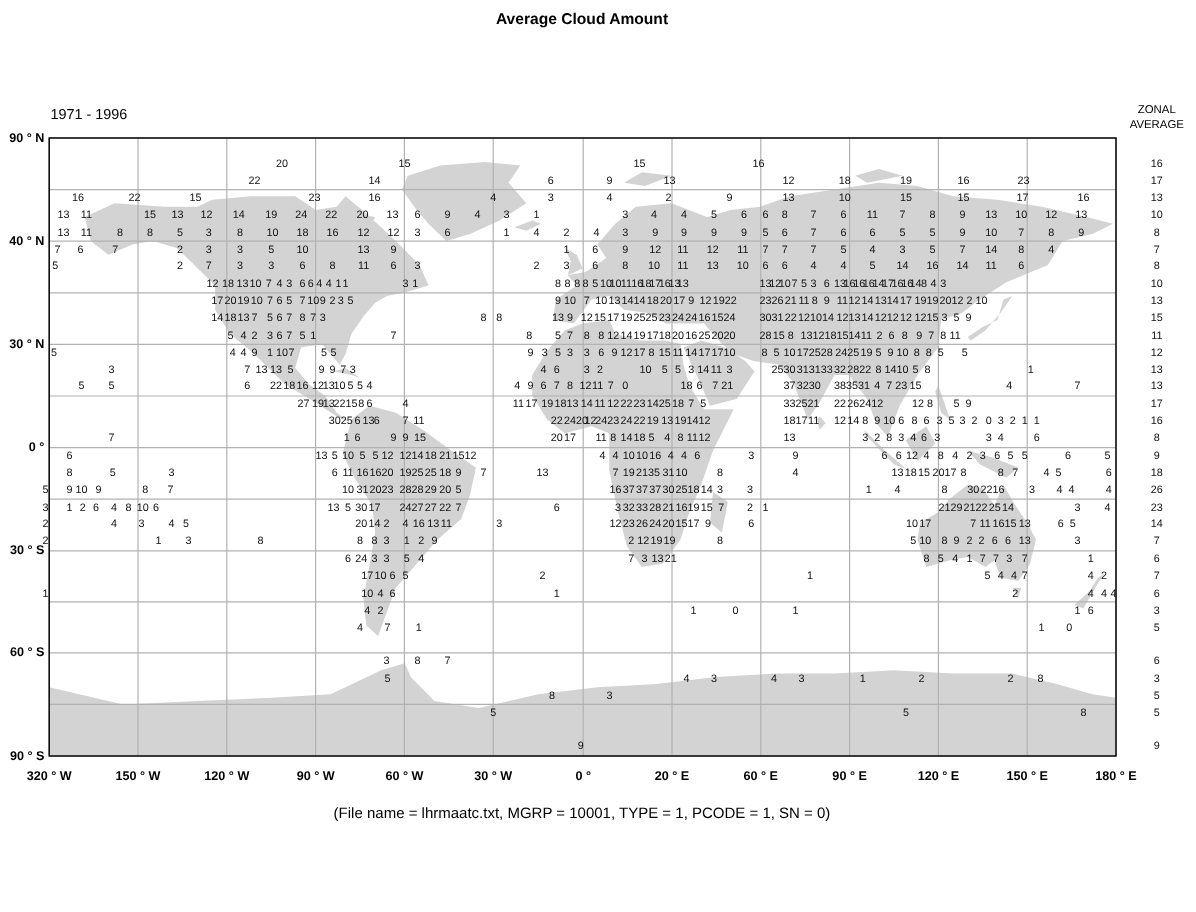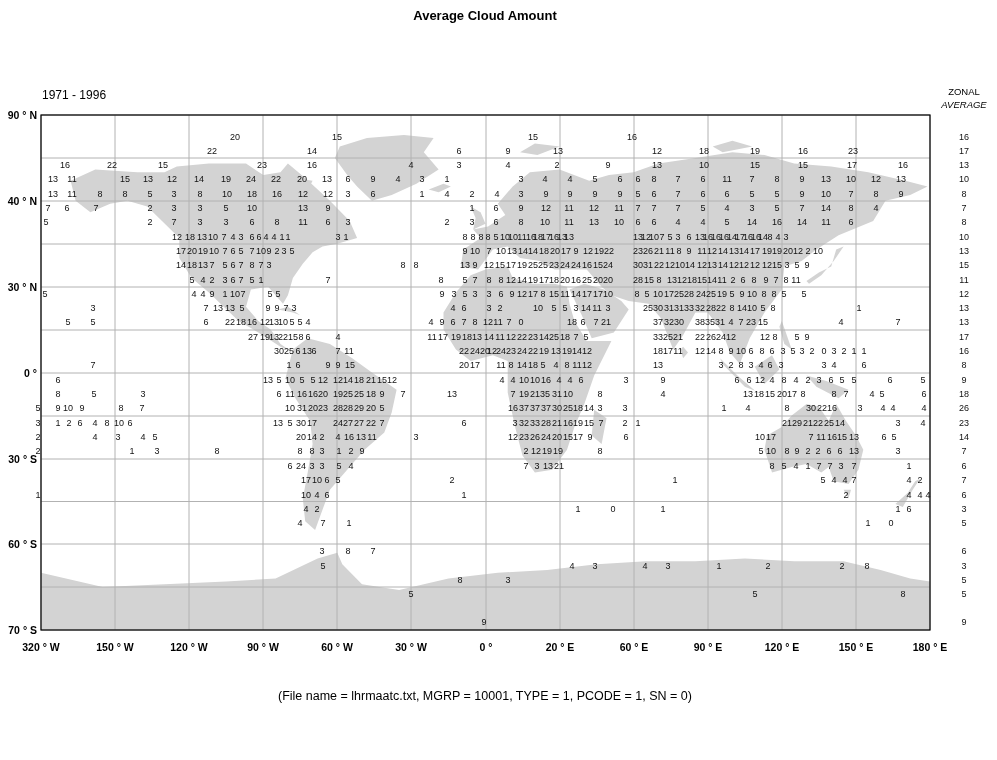--- a/index.html
+++ b/index.html
@@ -13,35 +13,35 @@
   .note{left:0px;top:88px;width:928px;text-align:right;font-size:12px;}
   .zonal-hdr{left:933px;width:62px;text-align:center;font-size:9.5px;}
   #map-svg{left:0;top:0;}
   .val{position:absolute;transform:translate(-50%,-50%);font-size:9px;line-height:1;
        white-space:nowrap;color:#111;}
   .xtick{position:absolute;transform:translateX(-50%);font-size:10.5px;font-weight:bold;
          white-space:nowrap;}
   .ytick{position:absolute;left:0;width:37px;text-align:right;font-size:10.5px;
          font-weight:bold;white-space:nowrap;}
   .global-avg{left:0;top:671px;width:934px;text-align:center;font-size:10px;white-space:pre;}
-  .fileinfo{left:0;top:689px;width:970px;text-align:center;font-size:12.5px;}
+  .fileinfo{left:0;top:671px;width:970px;text-align:center;font-size:12.5px;}
 </style>
 </head>
 <body>
 
 <div id="stage">
 
   <div class="abs titleblock">
     <div class="title-sub">Average Cloud Amount</div>
   </div>
 
   <div class="abs period">1971 - 1996</div>
 
   <div class="abs zonal-hdr" style="top:86px;">ZONAL</div>
-  <div class="abs zonal-hdr" style="top:99px;font-style:italic;">AVERAGE</div>
+  <div class="abs zonal-hdr" style="top:99px;">AVERAGE</div>
 
   <svg id="map-svg" class="abs" width="997" height="760">
       <clipPath id="plotclip">
         <rect x="41" y="115" width="889" height="515"></rect>
       </clipPath>
       <g clip-path="url(#plotclip)">
         <polygon points="70.6,180.8 95.3,169.4 137.3,172.2 164.5,172.2 176.8,166.5 208.9,163.6 246.0,163.6 263.3,175.1 280.5,172.2 287.9,163.6 305.2,177.9 329.9,200.8 349.7,220.9 357.1,238.0 337.3,243.8 322.5,246.6 312.6,252.3 302.8,263.8 292.9,278.1 287.9,295.3 283.0,303.8 268.2,286.7 250.9,289.5 246.0,306.7 258.3,321.0 270.7,329.6 280.5,343.9 292.9,352.5 280.5,346.8 258.3,332.4 238.6,321.0 223.7,306.7 208.9,292.4 191.6,278.1 179.3,258.1 179.3,238.0 162.0,220.9 147.2,206.6 127.4,200.8 110.2,203.7 90.4,212.3 75.6,200.8" fill="#d3d3d3" stroke="none"></polygon>
         <polygon points="371.9,200.8 357.1,186.5 347.2,175.1 334.9,157.9 339.8,146.5 367.0,137.9 404.0,135.0 433.6,137.9 423.8,152.2 438.6,169.4 416.4,183.7 391.7,195.1" fill="#d3d3d3" stroke="none"></polygon>
         <polygon points="287.9,192.3 295.4,177.9 312.6,180.8 305.2,195.1" fill="#d3d3d3" stroke="none"></polygon>
         <polygon points="278.1,309.6 292.9,312.4 300.3,315.3 287.9,306.7" fill="#d3d3d3" stroke="none"></polygon>
@@ -960,17 +960,17 @@
       <span class="xtick" style="left: 856px; top: 641px;">150 ° E</span>
       <span class="xtick" style="left: 930px; top: 641px;">180 ° E</span>
     </div>
   <div id="yticks-layer">
       <span class="ytick" style="top: 109px;">90 ° N</span>
       <span class="ytick" style="top: 195px;">40 ° N</span>
       <span class="ytick" style="top: 281px;">30 ° N</span>
       <span class="ytick" style="top: 367px;">0 °</span>
       <span class="ytick" style="top: 453px;">30 ° S</span>
       <span class="ytick" style="top: 538px;">60 ° S</span>
-      <span class="ytick" style="top: 624px;">70 ° S</span>
+      <span class="ytick" style="top: 624px;">90 ° S</span>
     </div>
 
   <div class="abs fileinfo">(File name = lhrmaatc.txt, MGRP = 10001, TYPE = 1, PCODE = 1, SN = 0)</div>
 </div>
 
 </body></html>

